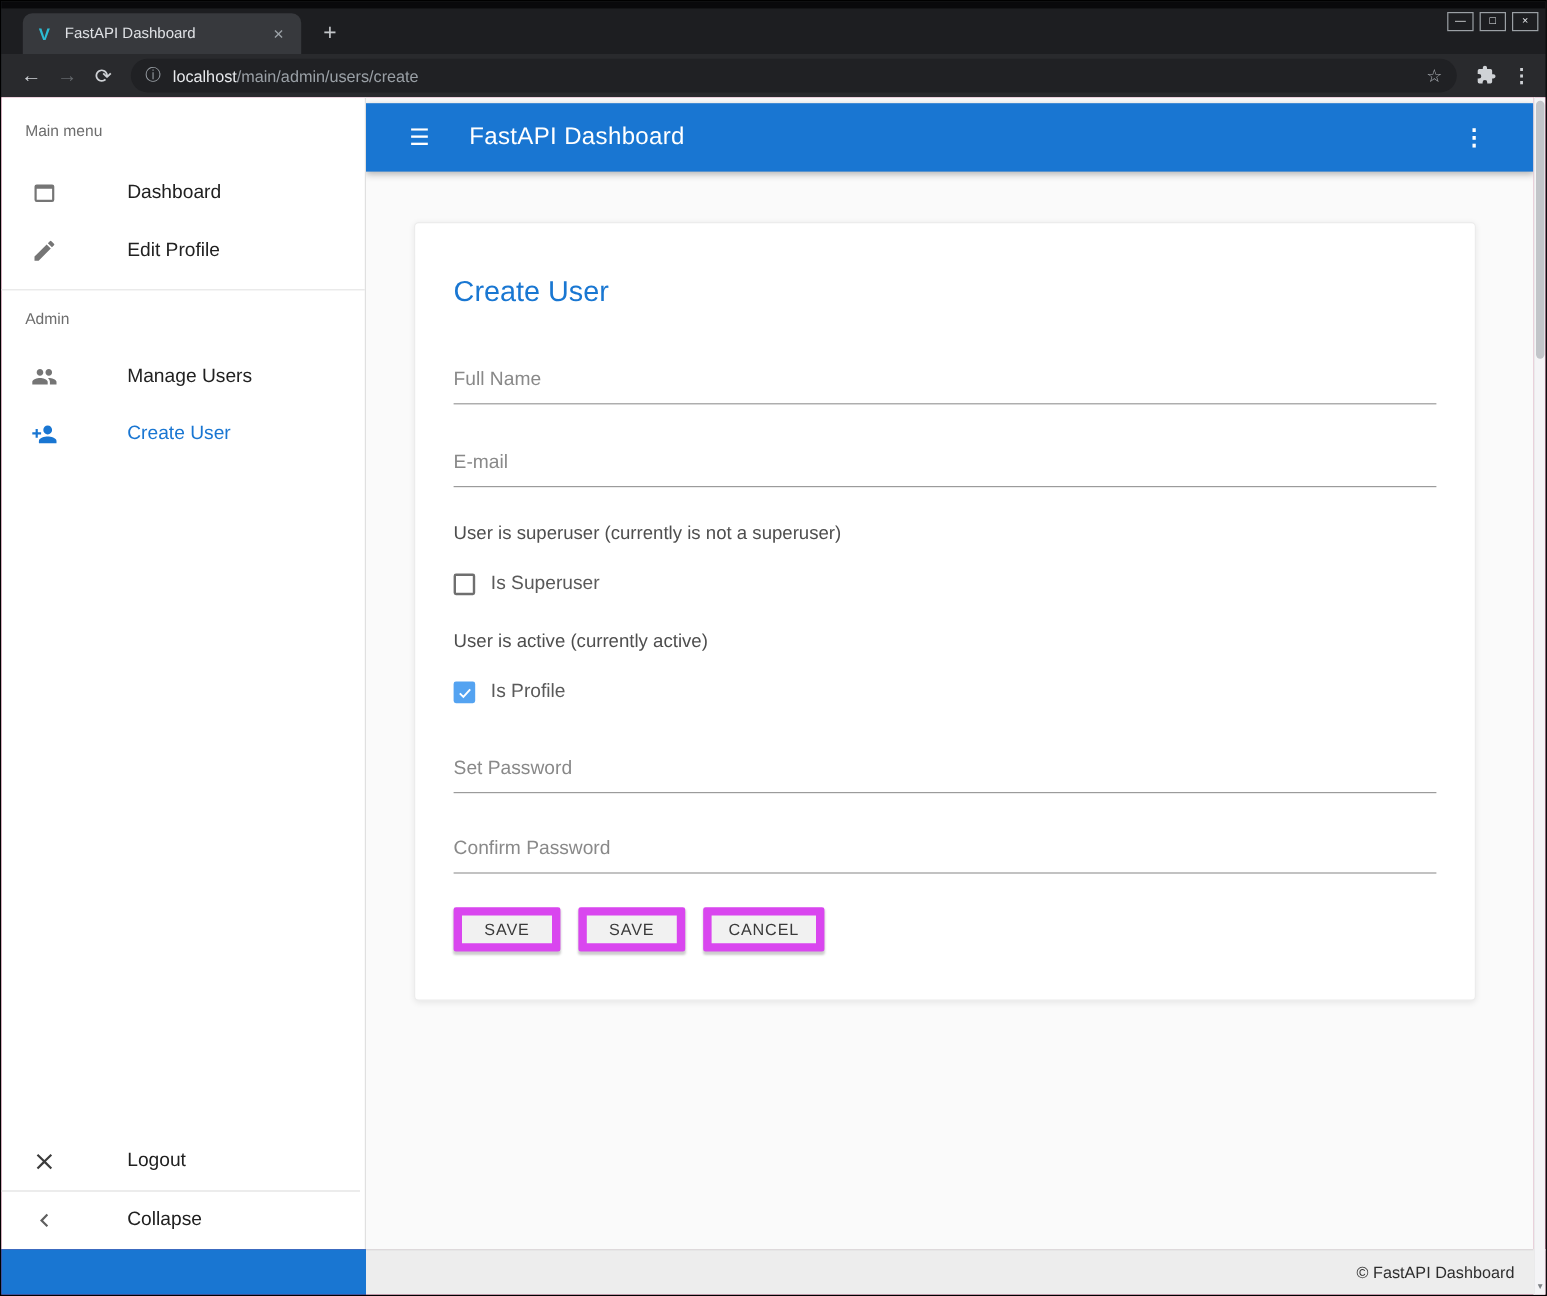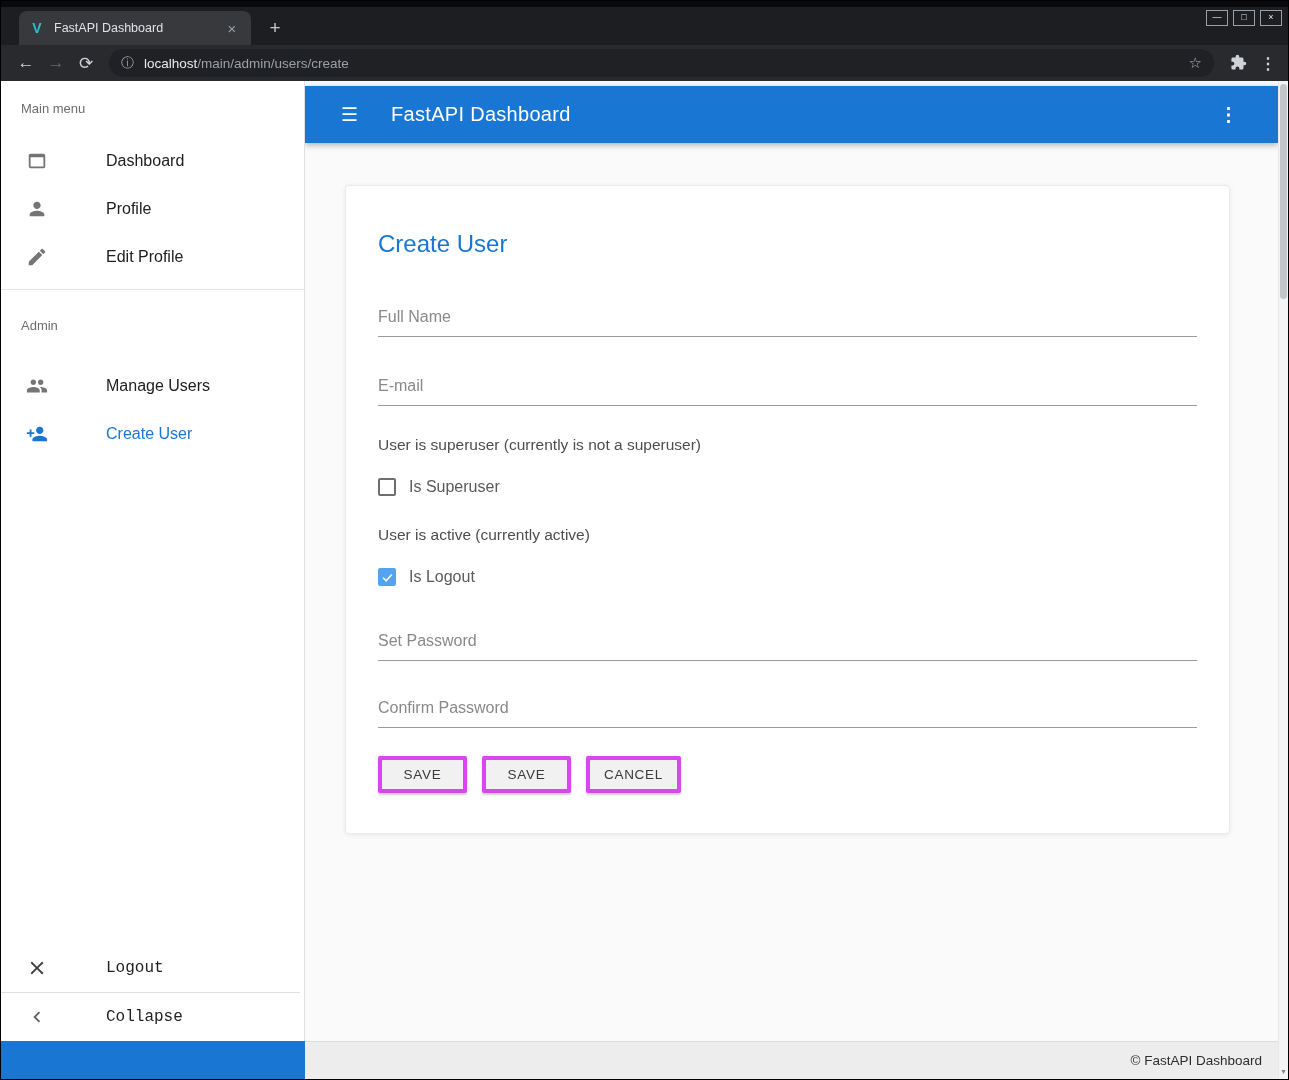--- a/index.html
+++ b/index.html
@@ -39,29 +39,29 @@
   .ext-icon svg { width:17px; height:17px; fill:#cfd2d6; }
   .menu-kebab { color:#cfd2d6; font-size:16px; font-weight:bold; margin:0 12px 0 12px; cursor:pointer; }
 
   
   .page { position:absolute; top:80px; left:0; right:0; bottom:0; background:#be185d; }
 
   
   .sidebar { position:absolute; top:0; left:0; width:304px; bottom:38px; background:#fff;
              border-right:1px solid #e0e0e0; }
   .section-label { margin:20px 20px; font-size:13px; color:#6d6d6d; height:16px; }
-  .section-label.admin { margin:28px 20px; }
+  .section-label.admin { margin:16px 20px; }
   .side-item { display:flex; align-items:center; height:48px; padding-left:24px; cursor:pointer;gap:29px; }
   .side-icon { width:24px; height:24px; color:#757575; display:flex; align-items:center;
                justify-content:center; }
   .side-icon svg { width:22px; height:22px; fill:currentColor; }
   .side-label { margin-left:28px; font-size:16px; color:#212121; }
   .side-item.active .side-icon, .side-item.active .side-label { color:#1976d2; }
   .side-divider { height:1px; background:#e5e5e5; margin-top:8px; }
-  .sidebar-bottom { position:absolute; left:0; right:4px; bottom:0;font-family:Liberation Mono, monospace; }
+  .sidebar-bottom { position:absolute; left:0; right:4px; bottom:0; }
   .bottom-divider { height:1px; background:#e0e0e0; }
 
   
   .main { position:absolute; left:304px; right:10px; top:0; bottom:38px; background:#fafafa;
           overflow:hidden; }
   .appbar { margin-top:5px; height:57px; background:#1976d2; display:flex; align-items:center;
             box-shadow:0 2px 6px rgba(0,0,0,.3); position:relative; z-index:2; }
   .hamburger { color:#fff; font-size:19px; margin-left:36px; cursor:pointer; }
   .appbar-title { color:#fff; font-size:20px; font-weight:500; margin-left:33px; letter-spacing:.3px; }
   .appbar-kebab { margin-left:auto; margin-right:40px; color:#fff; font-size:19px;
@@ -79,21 +79,21 @@
   .hint { margin-top:30px; font-size:15.5px; color:#4e4e4e; }
   .cbx-row { margin-top:24px; display:flex; align-items:center; cursor:pointer; }
   .cbx { width:18px; height:18px; border:2px solid #6f6f6f; border-radius:2px; flex:none; }
   .cbx.checked { border-color:#54a3f1; background:#54a3f1; display:flex; align-items:center;
                  justify-content:center; }
   .cbx.checked svg { width:13px; height:13px; fill:none; stroke:#fff; stroke-width:3; }
   .cbx-label { margin-left:13px; font-size:16px; color:#5a5a5a; }
   .fi-password { margin-top:42px; }
   .fi-confirm { margin-top:34px; }
   .btn-row { margin-top:28px; display:flex; gap:15px; }
-  .btn { min-width:89px; height:37px; background:#f1f1f1; border:4px solid #d946ef;
+  .btn { min-width:89px; height:37px; background:#f1f1f1; border:7px solid #d946ef;
          border-radius:2px; box-shadow:0 2px 2px rgba(0,0,0,.2); font-size:13.5px;
          font-weight:500; color:#3a3a3a; letter-spacing:.7px; font-family:inherit;
          cursor:pointer; padding:0 14px; }
 
   
   .footer { position:absolute; left:0; right:0; bottom:0; height:38px; }
   .footer-blue { position:absolute; left:0; width:304px; top:0; bottom:0; background:#1976d2; }
   .footer-bar { position:absolute; left:304px; right:0; top:0; bottom:0; background:#ededed;
                 border-top:1px solid #dcdcdc; display:flex; align-items:center;
                 justify-content:flex-end; padding-right:26px; font-size:13.5px; color:#2e2e2e; }
@@ -151,28 +151,20 @@
 
       <div class="side-item">
         <span class="side-icon">
           <svg viewBox="0 0 24 24">
               <path d="M19 4H5a2 2 0 0 0-2 2v12a2 2 0 0 0 2 2h14a2 2 0 0 0 2-2V6a2 2 0 0 0-2-2zm0 14H5V8h14v10z"></path>
             </svg>
         </span>
         <span class="side-label">Dashboard</span>
       </div>
 
-      <div class="side-item">
-        <span class="side-icon">
-          <svg viewBox="0 0 24 24">
-              <path d="M12 12c2.21 0 4-1.79 4-4s-1.79-4-4-4-4 1.79-4 4 1.79 4 4 4zm0 2c-2.67 0-8 1.34-8 4v2h16v-2c0-2.66-5.33-4-8-4z"></path>
-            </svg>
-        </span>
-        <span class="side-label">Profile</span>
-      </div>
 
       <div class="side-item">
         <span class="side-icon">
           <svg viewBox="0 0 24 24">
               <path d="M3 17.25V21h3.75L17.81 9.94l-3.75-3.75L3 17.25zM20.71 7.04c.39-.39.39-1.02 0-1.41l-2.34-2.34a.996.996 0 0 0-1.41 0l-1.83 1.83 3.75 3.75 1.83-1.83z"></path>
             </svg>
         </span>
         <span class="side-label">Edit Profile</span>
       </div>
 
@@ -241,21 +233,21 @@
         </div>
 
         <div class="hint">User is active (currently active)</div>
 
         <div class="cbx-row">
           <span class="cbx checked">
             <svg viewBox="0 0 24 24">
                 <polyline points="4,12.5 9.5,18 20,6.5"></polyline>
               </svg>
           </span>
-          <span class="cbx-label">Is Logout</span>
+          <span class="cbx-label">Is Profile</span>
         </div>
 
         <input class="mat-input fi-password" type="password" placeholder="Set Password" style="">
 
         <input class="mat-input fi-confirm" type="password" placeholder="Confirm Password" style="">
 
         <div class="btn-row">
           <button class="btn">SAVE</button>
           <button class="btn">SAVE</button>
           <button class="btn">CANCEL</button>

